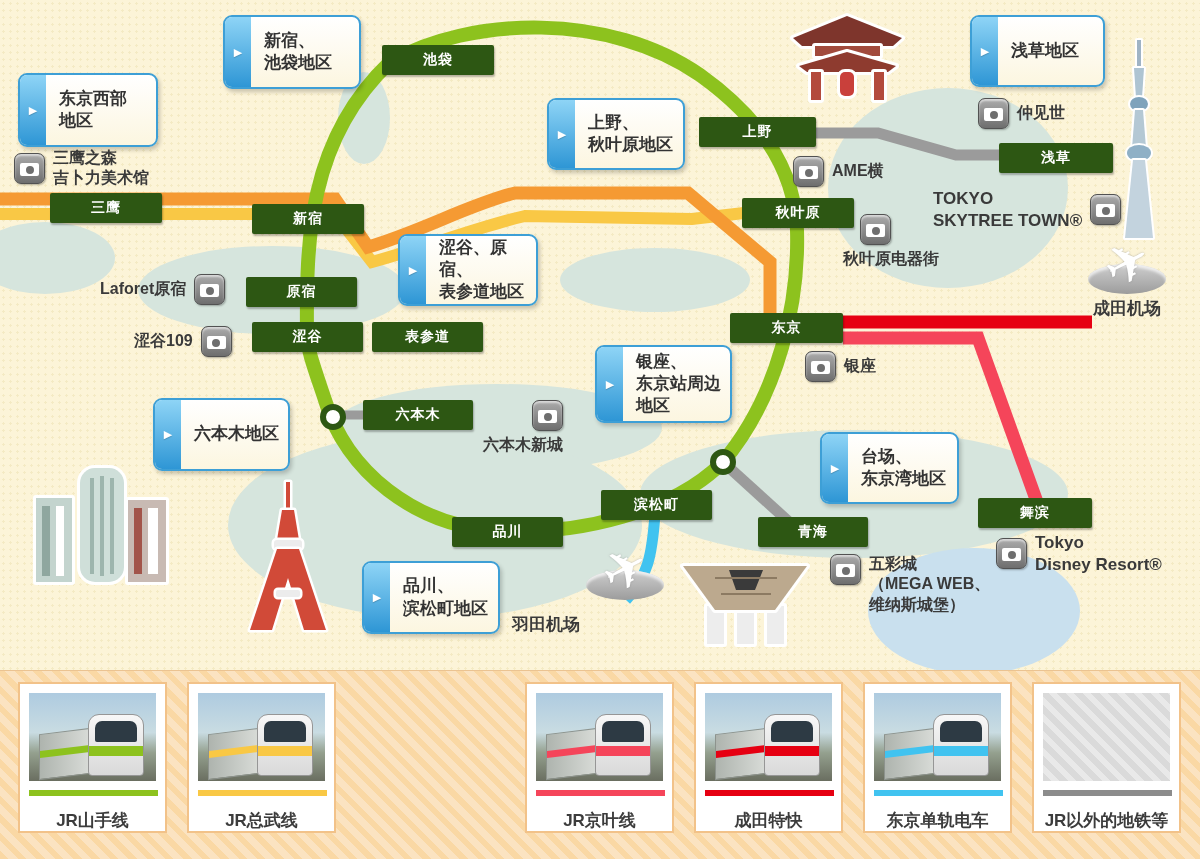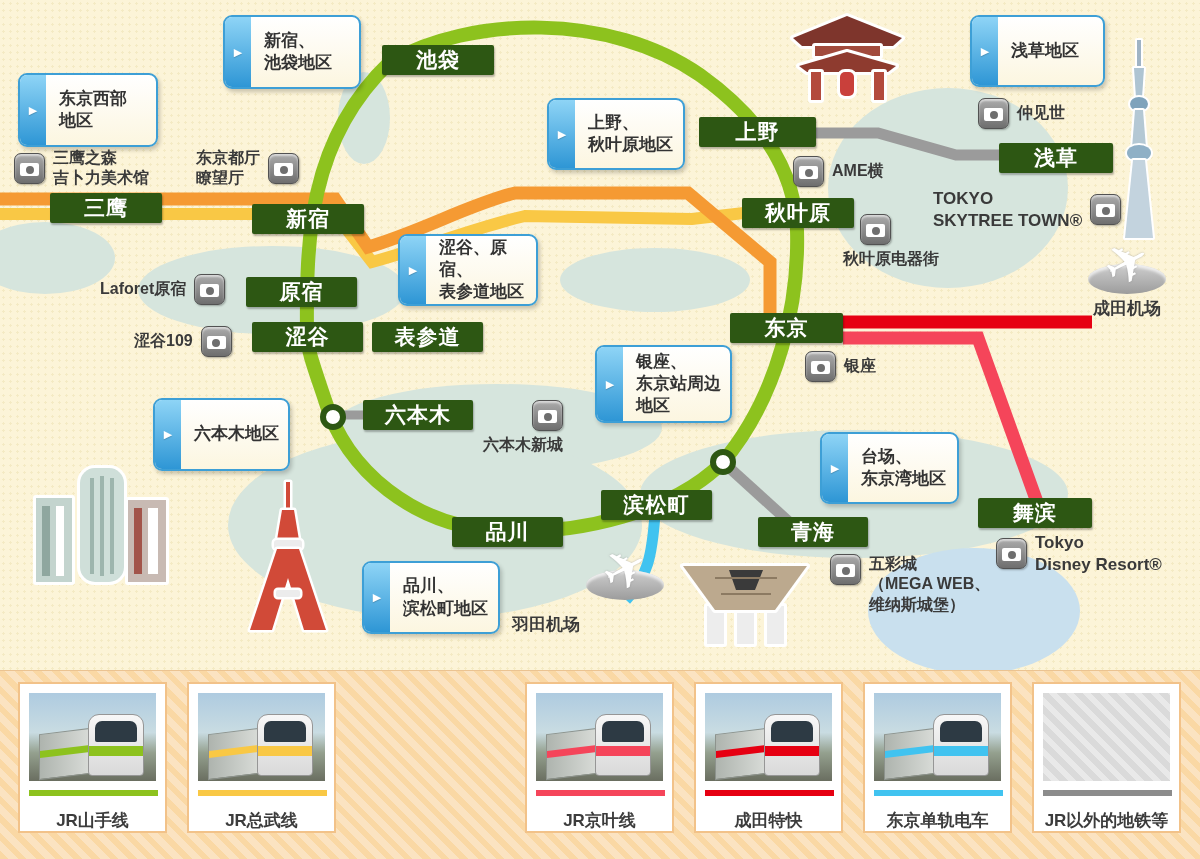--- a/index.html
+++ b/index.html
@@ -9,21 +9,21 @@
   
   #map { position:absolute; left:0; top:0; width:1200px; height:670px;
          background-color:#FCF4D8;
          background-image:radial-gradient(#f4eac4 1px, transparent 1.4px);
          background-size:7px 7px; overflow:hidden; }
   .blob { position:absolute; background:#D6E5DD; border-radius:50%; }
   .blob.water { background:#C9E0EE; }
   #lines { position:absolute; left:0; top:0; }
 
   .station { position:absolute; background:#2D5713; color:#fff; font-weight:bold;
-             font-size:21px; display:flex; align-items:center; justify-content:center;
+             font-size:14px; display:flex; align-items:center; justify-content:center;
              border-radius:2px; box-shadow:1px 2px 2px rgba(0,0,0,.28); letter-spacing:1px; }
 
   .area-box { position:absolute; border:2px solid #3D9FD6; border-radius:9px;
               background:linear-gradient(180deg,#FFFFFF 0%,#FCF6E0 100%);
               box-shadow:2px 3px 4px rgba(0,0,0,.2); display:flex; overflow:hidden; cursor:pointer; }
   .area-bar { width:26px; background:linear-gradient(180deg,#8ED4F6 0%,#2E96D5 100%);
               display:flex; align-items:center; justify-content:center; }
   .area-arrow { color:#fff; font-size:11px; text-shadow:0 1px 1px rgba(0,0,0,.2); }
   .area-text { flex:1; display:flex; align-items:center; padding-left:13px;
                font-weight:bold; color:#333; font-size:17px; line-height:1.3; white-space:pre-line; }
@@ -241,25 +241,20 @@
       </div>
     <div class="area-text">品川、
 滨松町地区</div>
   </div>
 
   <div class="landmark" style="left:14px;top:148px;">
     <div class="cam"></div>
     <div class="lm-text">三鹰之森
 吉卜力美术馆</div>
   </div>
-  <div class="landmark" style="left:196px;top:148px;">
-    <div class="lm-text">东京都厅
-瞭望厅</div>
-    <div class="cam"></div>
-  </div>
   <div class="landmark" style="left:100px;top:274px;">
     <div class="lm-text">Laforet原宿</div>
     <div class="cam"></div>
   </div>
   <div class="landmark" style="left:134px;top:326px;">
     <div class="lm-text">涩谷109</div>
     <div class="cam"></div>
   </div>
   <div class="landmark" style="left:793px;top:156px;">
     <div class="cam"></div>

